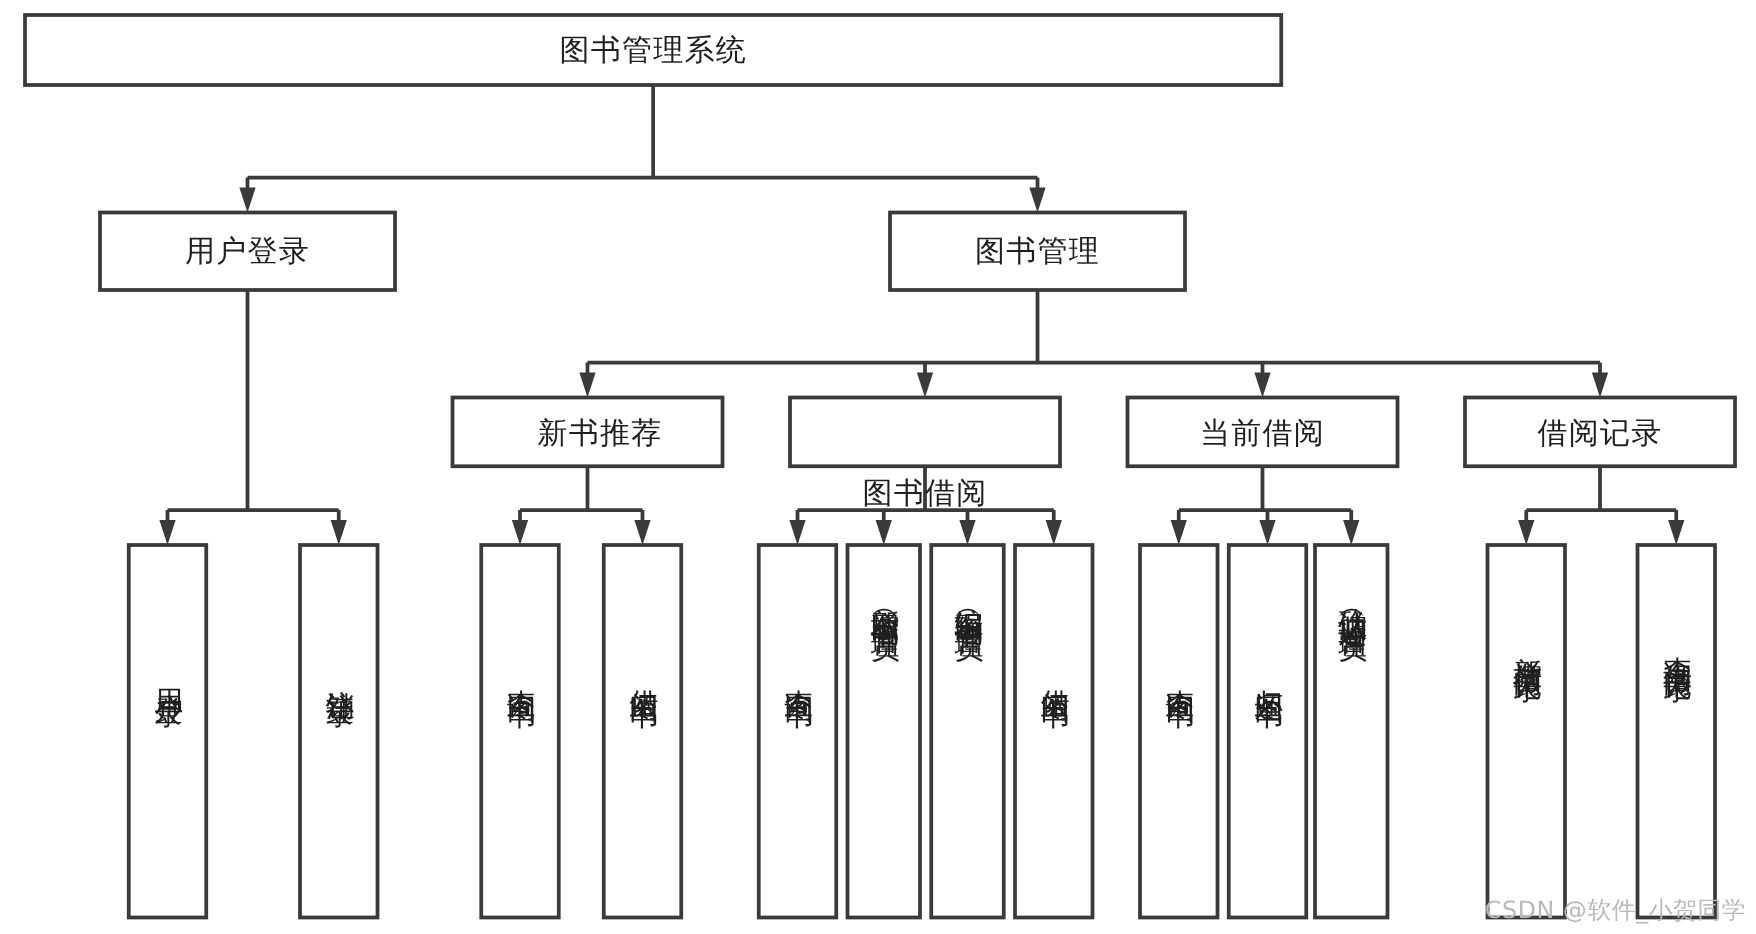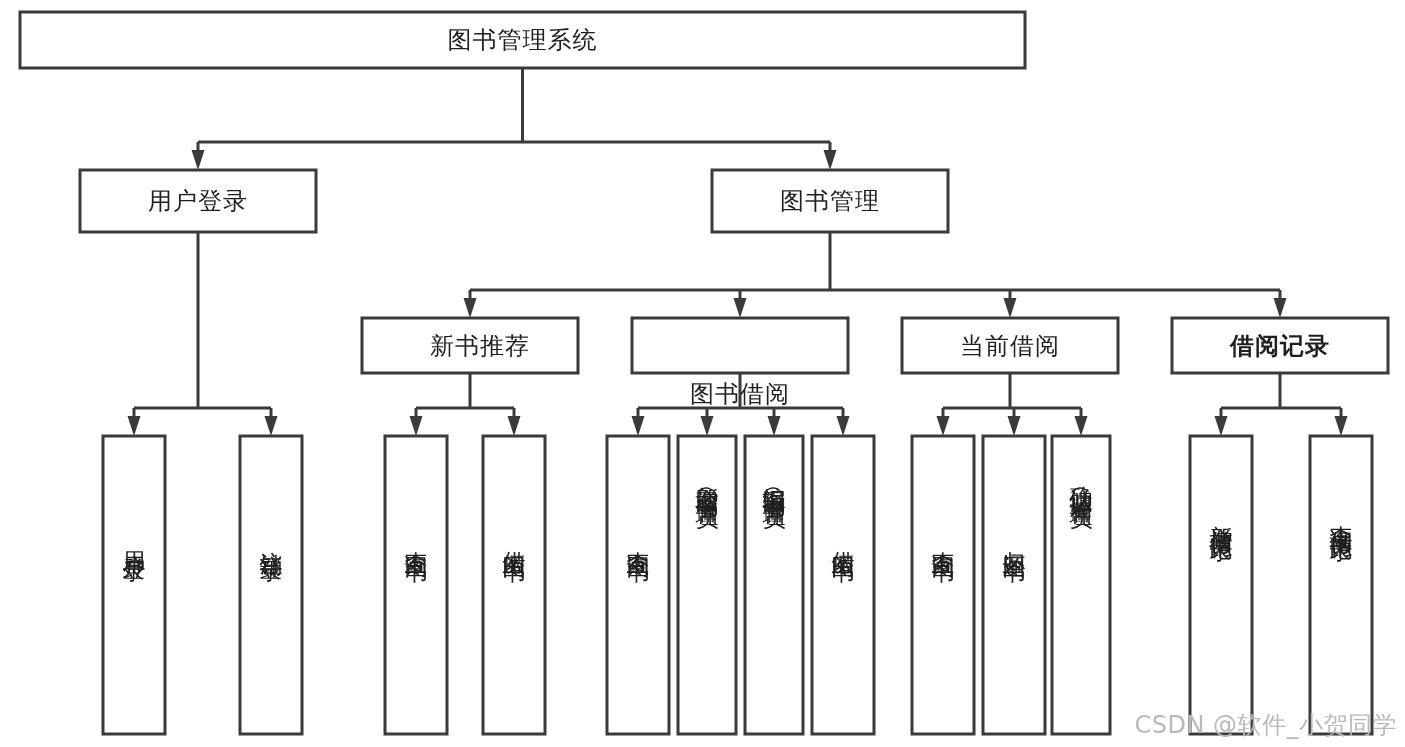--- a/index.html
+++ b/index.html
@@ -71,21 +71,21 @@
     font-size: 24px;
     color: #1f1f1f;
     letter-spacing: 1px;
     white-space: nowrap;
   }
   .watermark {
     position: absolute;
     right: 8px;
     bottom: 6px;
     font-family: "DejaVu Sans", "Liberation Sans", sans-serif;
-    font-size: 24px;
+    font-size: 19px;
     color: #b9b9b9;
     letter-spacing: 0.5px;
     white-space: nowrap;
     pointer-events: none;
   }
 </style>
 </head>
 <body>
 
 <div id="chart-root">
@@ -179,21 +179,21 @@
       </div>
       <div class="hlabel-wrap" style="left: 362px; top: 318px; width: 236px; height: 55px;">
         <span class="hlabel-text">新书推荐</span>
       </div>
       <div class="hlabel-wrap" style="left: 632px; top: 318px; width: 216px; height: 55px; margin-top: 48px;">
         <span class="hlabel-text">图书借阅</span>
       </div>
       <div class="hlabel-wrap" style="left: 902px; top: 318px; width: 216px; height: 55px;">
         <span class="hlabel-text">当前借阅</span>
       </div>
-      <div class="hlabel-wrap" style="left: 1172px; top: 318px; width: 216px; height: 55px; font-weight: bold;">
+      <div class="hlabel-wrap" style="left: 1172px; top: 318px; width: 216px; height: 55px;">
         <span class="hlabel-text">借阅记录</span>
       </div>
       <div class="vlabel-wrap" style="left: 103px; top: 436px; width: 62px; height: 298px; padding-top: 97px; box-sizing: border-box;">
         <span class="vlabel-text">用户登录</span>
       </div>
       <div class="vlabel-wrap" style="left: 240px; top: 436px; width: 62px; height: 298px; padding-top: 97px; box-sizing: border-box;">
         <span class="vlabel-text">注销登录</span>
       </div>
       <div class="vlabel-wrap" style="left: 385px; top: 436px; width: 62px; height: 298px; padding-top: 97px; box-sizing: border-box;">
         <span class="vlabel-text">查询图书</span>

